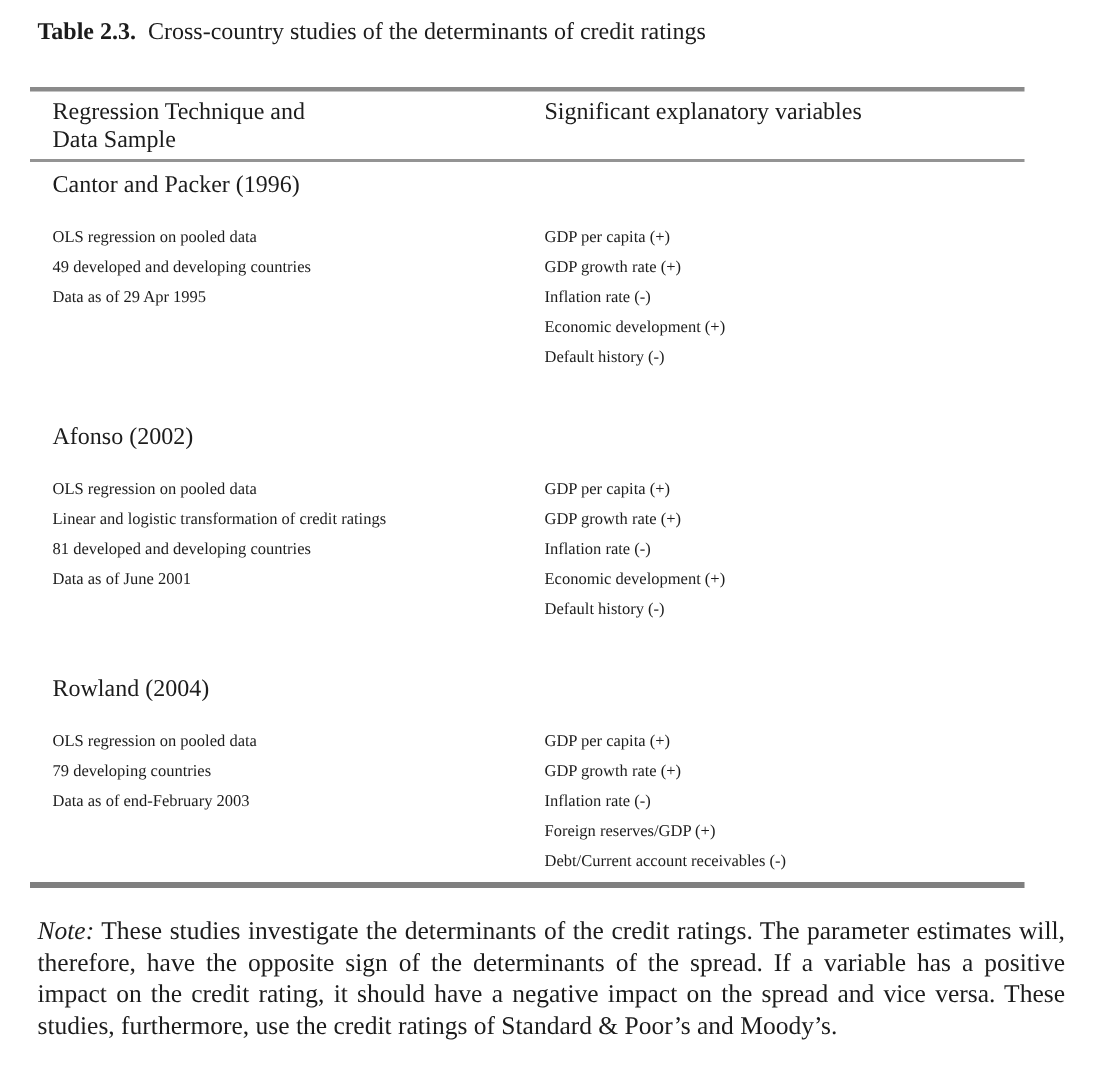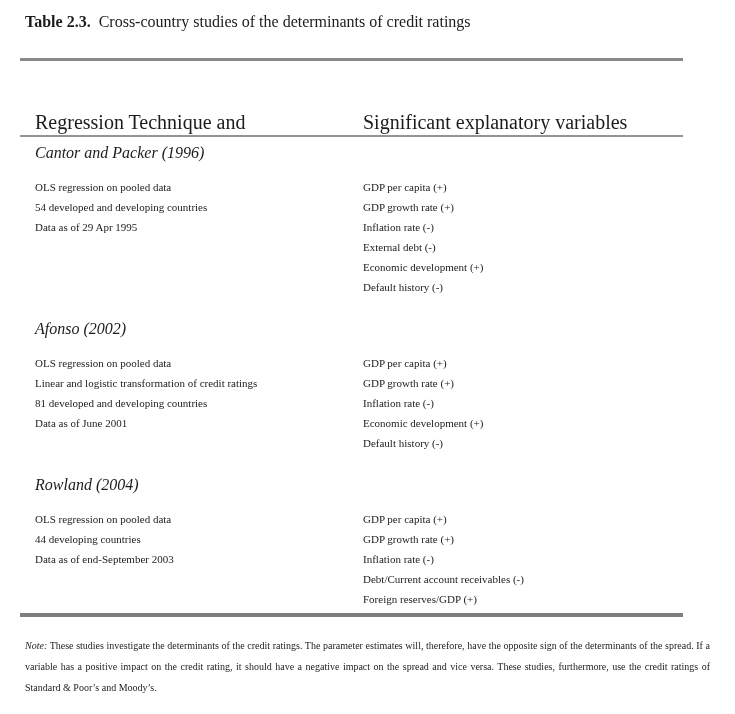--- a/index.html
+++ b/index.html
@@ -30,89 +30,87 @@
     border-bottom: 4px solid #7f7f7f;
     padding-bottom: 4px;
   }
   .table-header {
     display: grid;
     grid-template-columns: 343px 1fr;
     padding: 4px 0 3px 0;
     border-bottom: 2px solid #949494;
   }
   .table-header .hline {
-    font-size: 20px;
+    font-size: 16px;
     line-height: 19px;
-    margin-top: 48px;
   }
   .col-left-pad {
     padding-left: 15px;
   }
   .section-heading {
-    font-style: italic;
     font-size: 16px;
     line-height: 20px;
     padding-left: 15px;
   }
   .section-heading.first {
     margin-top: 6px;
   }
   .section-heading.later {
-    margin-top: 22px;
+    margin-top: 34px;
   }
   .section-rows {
     display: grid;
     grid-template-columns: 343px 1fr;
     margin-top: 14px;
     align-items: start;
   }
   .section-rows .line {
     font-size: 11px;
     line-height: 20px;
   }
   .note-para {
     margin: 18px 25px 0 25px;
-    font-size: 10px;
+    font-size: 17px;
     line-height: 21px;
     text-align: justify;
   }
   .note-label {
     font-style: italic;
   }
 </style>
 </head>
 <body>
 
 <div class="page-title">
   <span class="title-label">Table 2.3.</span><span>Cross-country studies of the determinants of credit ratings</span>
 </div>
 
 <div class="study-table">
 
   <div class="table-header">
     <div class="col-left-pad">
       <div class="hline">Regression Technique and</div>
+      <div class="hline">Data Sample</div>
     </div>
     <div>
       <div class="hline">Significant explanatory variables</div>
     </div>
   </div>
 
   <div class="section-heading first">Cantor and Packer (1996)</div>
   <div class="section-rows">
     <div class="col-left-pad">
       <div class="line">OLS regression on pooled data</div>
-      <div class="line">54 developed and developing countries</div>
+      <div class="line">49 developed and developing countries</div>
       <div class="line">Data as of 29 Apr 1995</div>
     </div>
     <div>
       <div class="line">GDP per capita (+)</div>
       <div class="line">GDP growth rate (+)</div>
       <div class="line">Inflation rate (-)</div>
-      <div class="line">External debt (-)</div>
       <div class="line">Economic development (+)</div>
       <div class="line">Default history (-)</div>
     </div>
   </div>
 
   <div class="section-heading later">Afonso (2002)</div>
   <div class="section-rows">
     <div class="col-left-pad">
       <div class="line">OLS regression on pooled data</div>
       <div class="line">Linear and logistic transformation of credit ratings</div>
@@ -125,29 +123,29 @@
       <div class="line">Inflation rate (-)</div>
       <div class="line">Economic development (+)</div>
       <div class="line">Default history (-)</div>
     </div>
   </div>
 
   <div class="section-heading later">Rowland (2004)</div>
   <div class="section-rows">
     <div class="col-left-pad">
       <div class="line">OLS regression on pooled data</div>
-      <div class="line">44 developing countries</div>
-      <div class="line">Data as of end-September 2003</div>
+      <div class="line">79 developing countries</div>
+      <div class="line">Data as of end-February 2003</div>
     </div>
     <div>
       <div class="line">GDP per capita (+)</div>
       <div class="line">GDP growth rate (+)</div>
       <div class="line">Inflation rate (-)</div>
+      <div class="line">Foreign reserves/GDP (+)</div>
       <div class="line">Debt/Current account receivables (-)</div>
-      <div class="line">Foreign reserves/GDP (+)</div>
     </div>
   </div>
 
 </div>
 
 <p class="note-para">
   <span class="note-label">Note:</span>
   <span>These studies investigate the determinants of the credit ratings.  The parameter estimates will, therefore, have the opposite sign of the determinants of the spread.  If a variable has a positive impact on the credit rating, it should have a negative impact on the spread and vice versa.  These studies, furthermore, use the credit ratings of Standard &amp; Poor’s and Moody’s.</span>
 </p>
 

